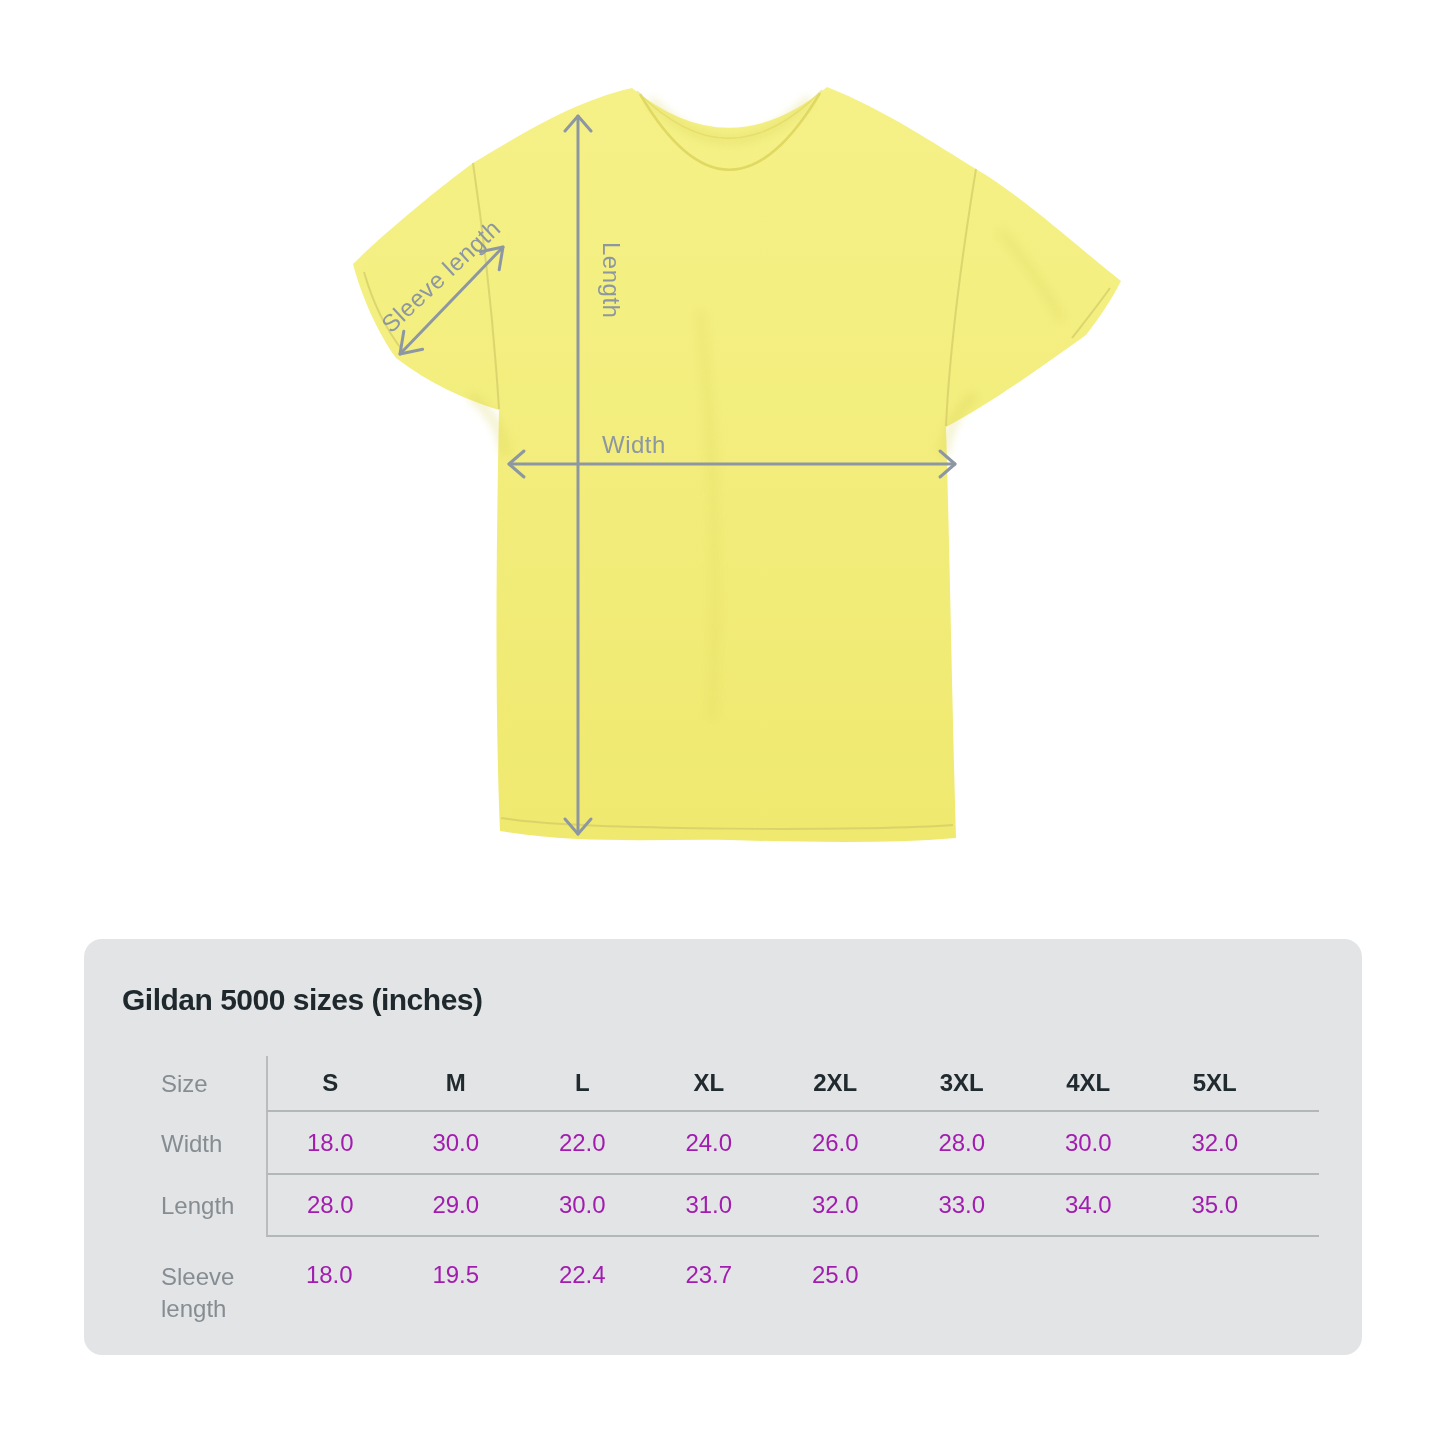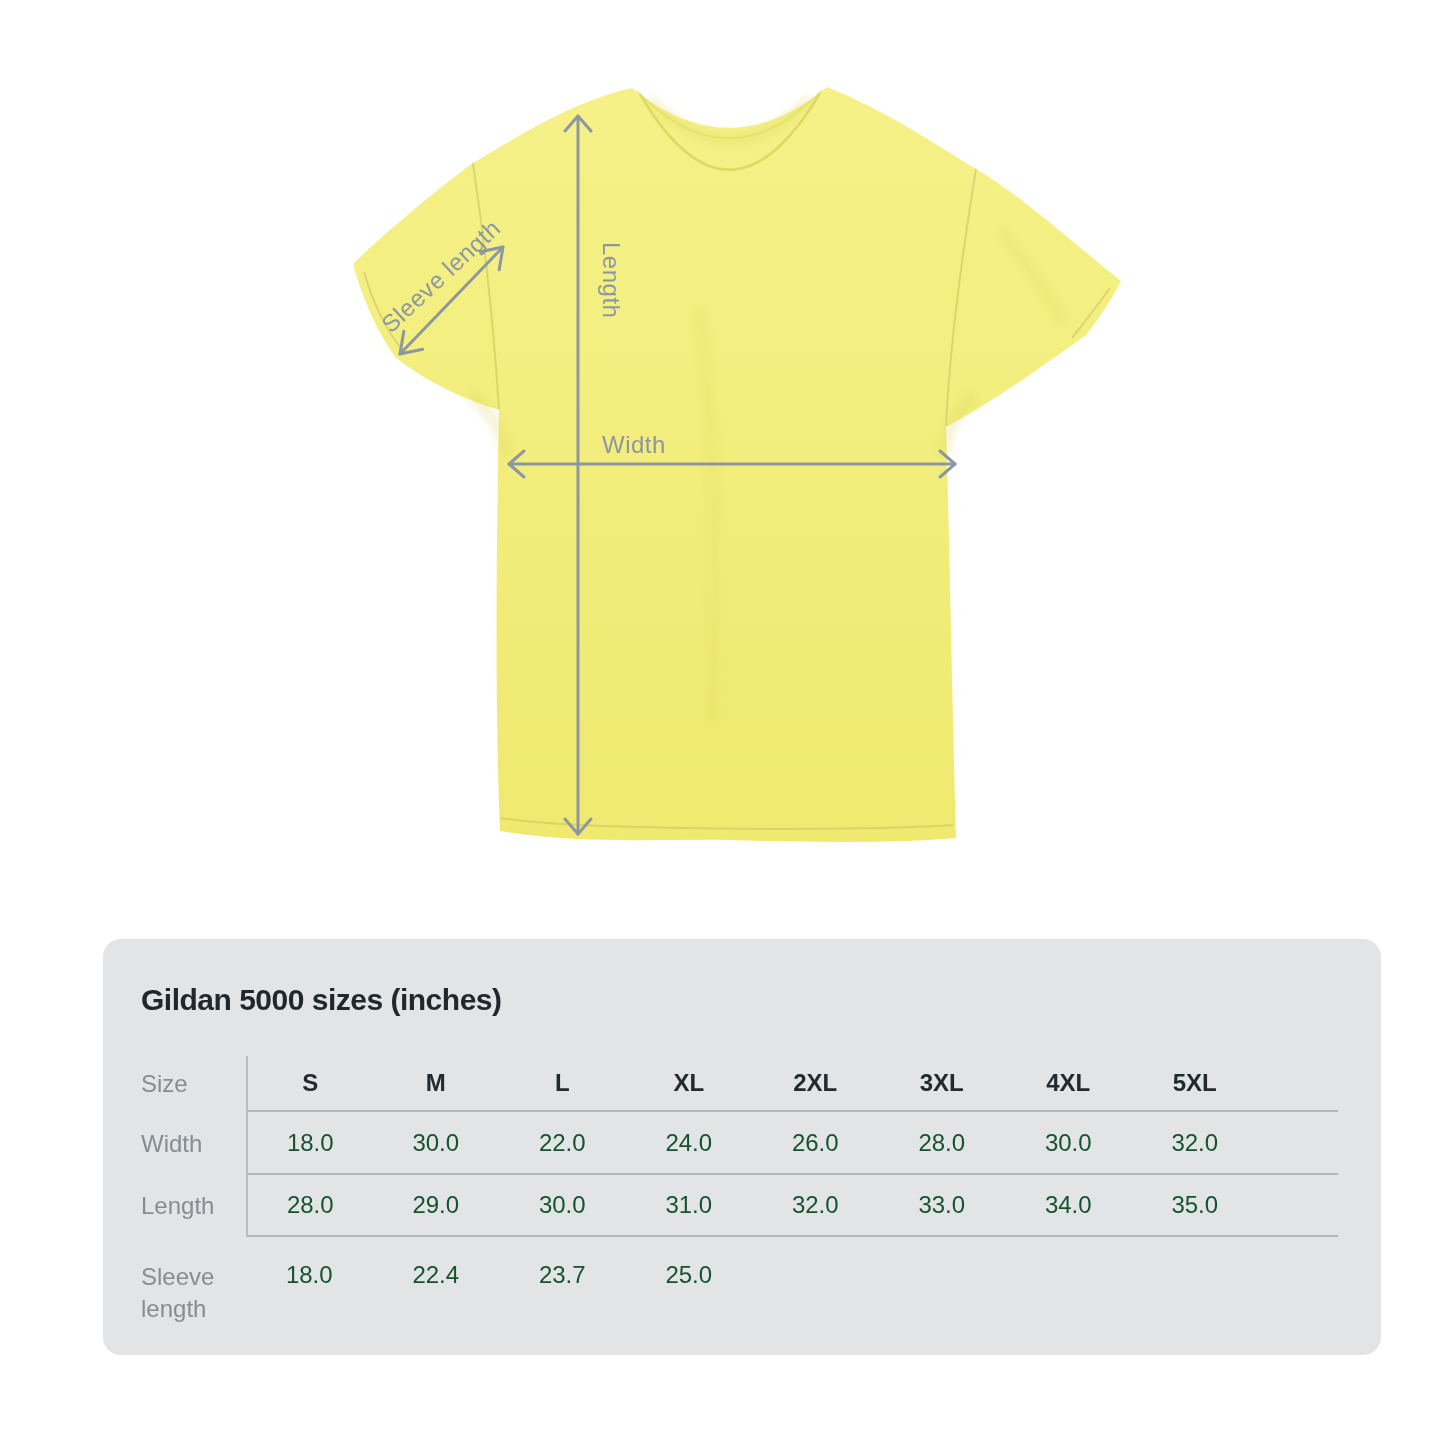--- a/index.html
+++ b/index.html
@@ -1,31 +1,31 @@
 <!DOCTYPE html>
 <html><head>
 <meta charset="utf-8">
 <style>
   html,body{margin:0;padding:0;background:#ffffff;}
   .canvas{position:relative;width:1445px;height:1445px;background:#ffffff;overflow:hidden;
           font-family:"Liberation Sans","DejaVu Sans",sans-serif;}
   .diagram-svg{position:absolute;left:0;top:0;}
   .diagram-svg text{font-family:"Liberation Sans","DejaVu Sans",sans-serif;font-size:24px;fill:#8d97a2;letter-spacing:0.5px;}
 
-  .panel{position:absolute;left:103px;top:939px;width:1278px;height:416px;background:#e2e4e6;
+  .panel{position:absolute;left:84px;top:939px;width:1278px;height:416px;background:#e2e4e6;
          border-radius:18px;box-sizing:border-box;padding:43px 43px 0 38px;}
   .panel-title{margin:0;font-size:30px;line-height:36px;font-weight:700;color:#1f292d;letter-spacing:-0.5px;}
-  .tbl{margin-top:38px;}
+  .tbl{margin-top:38px;margin-left:39px;}
   .tr{display:grid;grid-template-columns:105px repeat(8,126.5px) 1fr;}
   .tr.h{height:56px;}
   .tr.ra{height:63px;}
   .tr.rb{height:62px;}
   .tr.rc{height:85px;}
   .td{box-sizing:border-box;display:flex;align-items:center;justify-content:center;
-      font-size:24px;color:#14532d;}
+      font-size:24px;color:#a21caf;}
   .td.lab{justify-content:flex-start;color:#868d92;line-height:1.33;}
   .td.hd{font-weight:700;color:#212b2f;}
   .rule .td:not(.lab){border-bottom:2px solid #b2b7ba;}
   .td.c1{border-left:2px solid #b9bdc0;}
   .tr.rc .td{align-items:flex-start;padding-top:24px;}
 </style>
 </head>
 <body>
 
 <div class="canvas">
@@ -143,20 +143,21 @@
         <div class="td">32.0</div>
         <div class="td">33.0</div>
         <div class="td">34.0</div>
         <div class="td">35.0</div>
         <div class="td fill"></div>
       </div>
 
       <div class="tr rc">
         <div class="td lab">Sleeve length</div>
         <div class="td">18.0</div>
+        <div class="td">19.5</div>
         <div class="td">22.4</div>
         <div class="td">23.7</div>
         <div class="td">25.0</div>
         <div class="td fill"></div>
       </div>
     </div>
   </section>
 
 </div>
 

